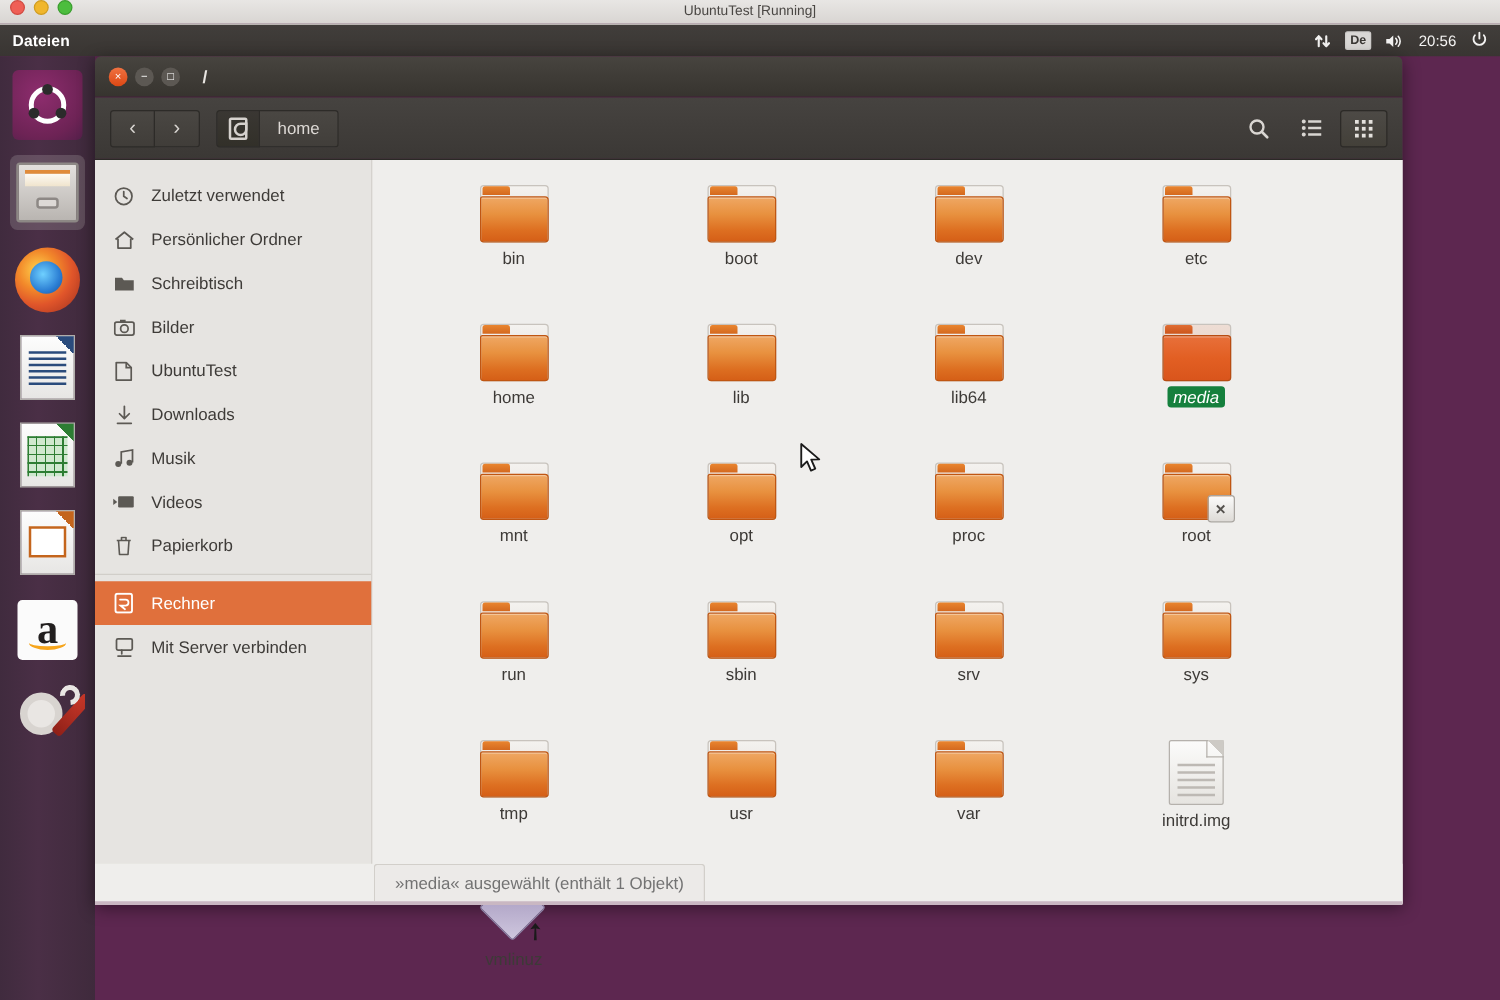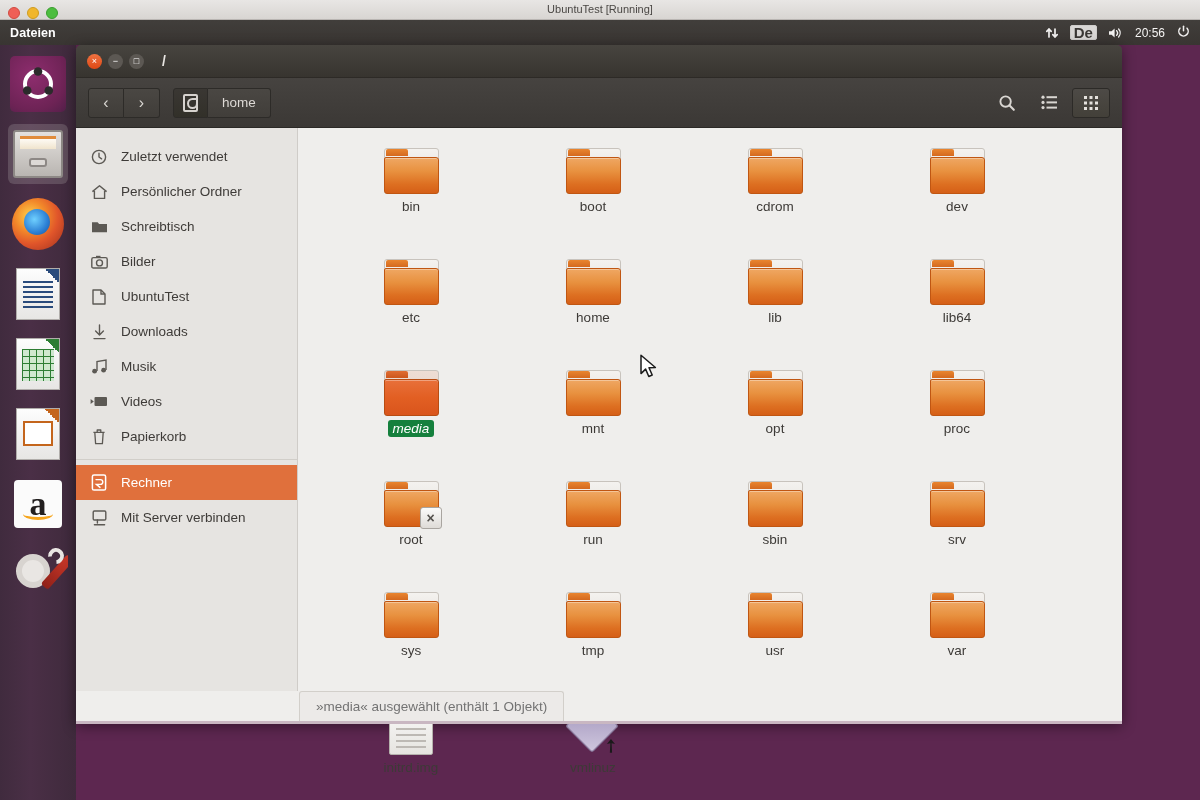--- a/index.html
+++ b/index.html
@@ -9,21 +9,21 @@
     overflow: hidden;
     background: #5d2750;
   }
   #screen { position: relative; width: 1200px; height: 800px; }
 
   
   .vbox-bar {
     position: absolute; left: 0; top: 0; width: 1200px; height: 20px;
     background: linear-gradient(#e8e6e4, #d8d5d2);
     border-bottom: 1px solid #b9b5b2;
-    display: flex; align-items: flex-end;
+    display: flex; align-items: flex-start;
   }
   .traffic { display: flex; gap: 7px; margin-left: 8px; }
   .tl { width: 12px; height: 12px; border-radius: 50%; }
   .tl.red    { background: #ef5f56; border: 1px solid #d14a41; }
   .tl.yellow { background: #f0b62c; border: 1px solid #d09c1f; }
   .tl.green  { background: #4cbd3e; border: 1px solid #3a9e2e; }
   .vbox-title {
     position: absolute; left: 0; right: 0; text-align: center;
     font-size: 11px; color: #4a4744; line-height: 19px;
   }
@@ -38,21 +38,21 @@
     margin-left: 10px; font-size: 12.5px; font-weight: bold; color: #fff;
     letter-spacing: .1px;
   }
   .panel-right {
     margin-left: auto; display: flex; align-items: center; gap: 11px;
     margin-right: 9px; font-size: 12px;
   }
   .panel-ind { display: flex; align-items: center; color: #f5f4f3; }
   .kbd-box {
     border: 1px solid #cfcdcb; background: #d9d7d5; color: #3a3734;
-    font-size: 15px; padding: 0 3px; border-radius: 2px; line-height: 13px;
+    font-size: 10px; padding: 0 3px; border-radius: 2px; line-height: 13px;
     font-weight: bold;
   }
   .panel-clock { font-size: 12px; color: #f5f4f3; }
 
   
   .launcher {
     position: absolute; left: 0; top: 45px; width: 76px; height: 755px;
     background: linear-gradient(to right, #402b3e 0%, #4a2f46 40%, #3f2a3c 100%);
     padding-top: 6px;
   }
@@ -628,28 +628,20 @@
                 <div class="front"></div>
               </div>
               <div class="label">boot</div>
             </div>
           <div class="cell">
               <div class="folder">
                 <div class="back"></div>
                 <div class="tab"></div>
                 <div class="front"></div>
               </div>
-              <div class="label">cdrom</div>
-            </div>
-          <div class="cell">
-              <div class="folder">
-                <div class="back"></div>
-                <div class="tab"></div>
-                <div class="front"></div>
-              </div>
               <div class="label">dev</div>
             </div>
 
           <div class="cell">
               <div class="folder">
                 <div class="back"></div>
                 <div class="tab"></div>
                 <div class="front"></div>
               </div>
               <div class="label">etc</div>

